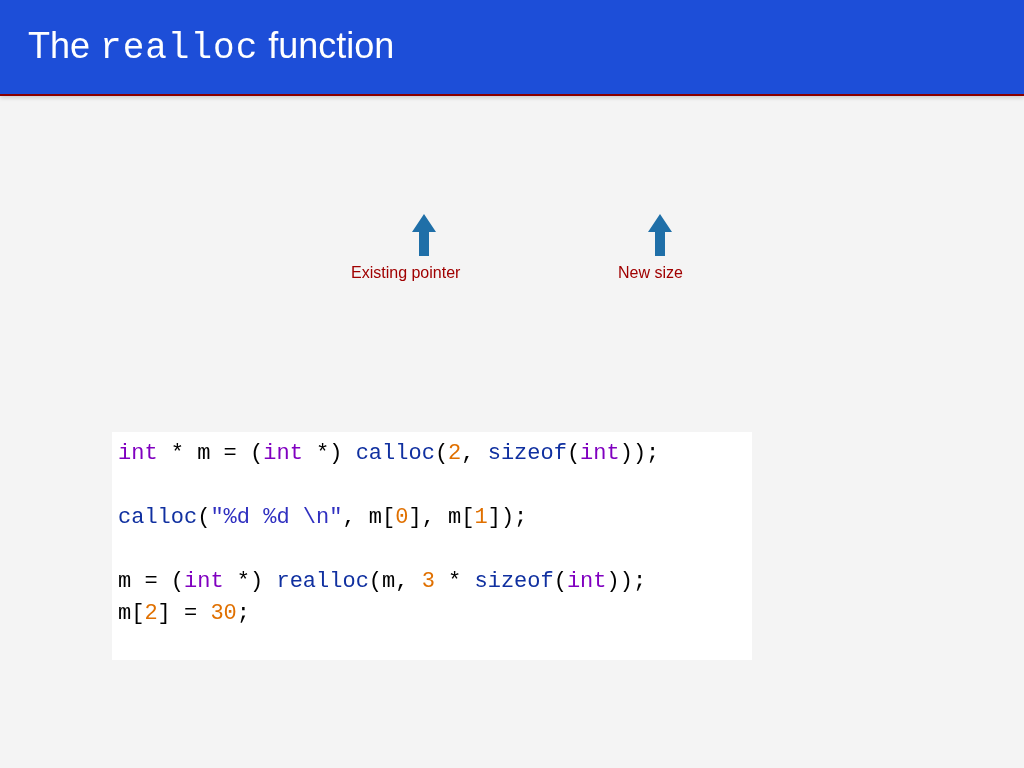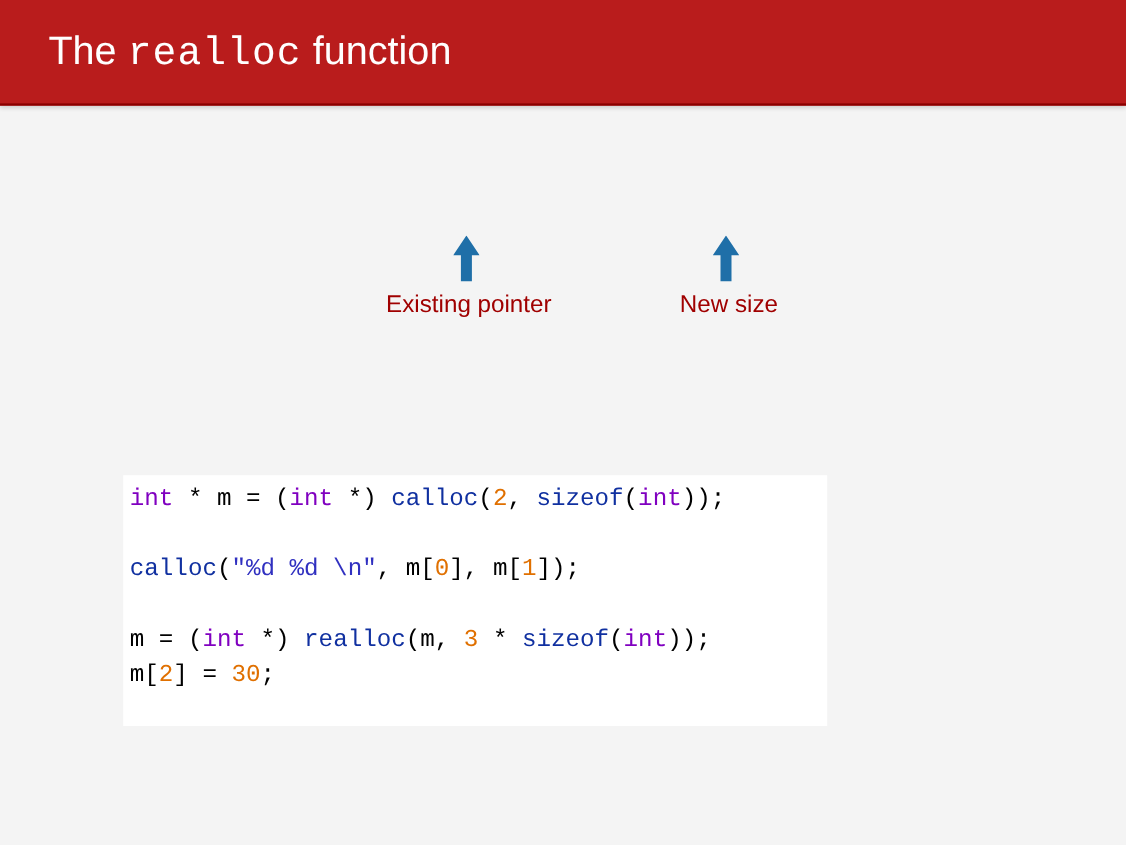--- a/index.html
+++ b/index.html
@@ -4,25 +4,25 @@
 <style>
   * { margin: 0; padding: 0; box-sizing: border-box; }
   body {
     width: 1024px;
     height: 768px;
     background: #f4f4f4;
     font-family: "Segoe UI", "Helvetica Neue", Arial, sans-serif;
     overflow: hidden;
   }
   .title-bar {
-    background: #b91c1c;
+    background: #1d4ed8;
     height: 96px;
     display: flex;
     align-items: center;
-    padding-left: 44px;
+    padding-left: 28px;
     border-bottom: 2px solid #8a0000;
     box-shadow: 0 2px 4px rgba(0,0,0,0.15);
   }
   .title-text {
     color: #ffffff;
     font-size: 36px;
     font-weight: 400;
   }
   .title-text .mono {
     font-family: "Consolas", "Courier New", monospace;
@@ -41,21 +41,21 @@
     top: 76px;
   }
   .arrow {
     position: absolute;
     width: 24px;
     height: 42px;
   }
   .arrow svg { display: block; }
   .annot {
     position: absolute;
-    font-size: 22px;
+    font-size: 16px;
     color: #a00000;
     font-weight: 400;
   }
   .code-block {
     position: absolute;
     left: 112px;
     top: 336px;
     background: #ffffff;
     padding: 6px 10px 30px 6px;
     width: 640px;

